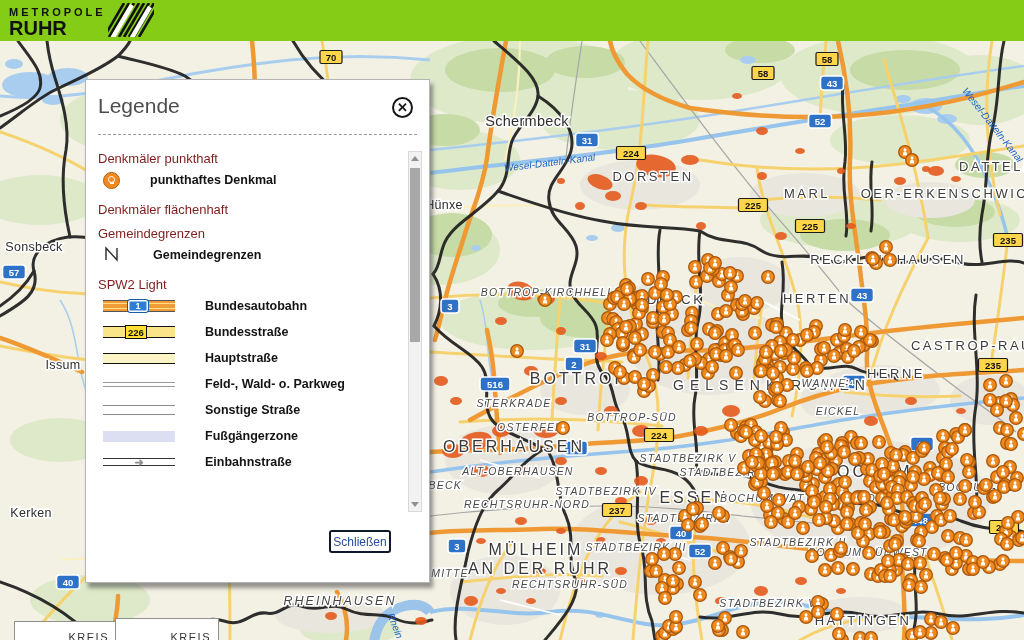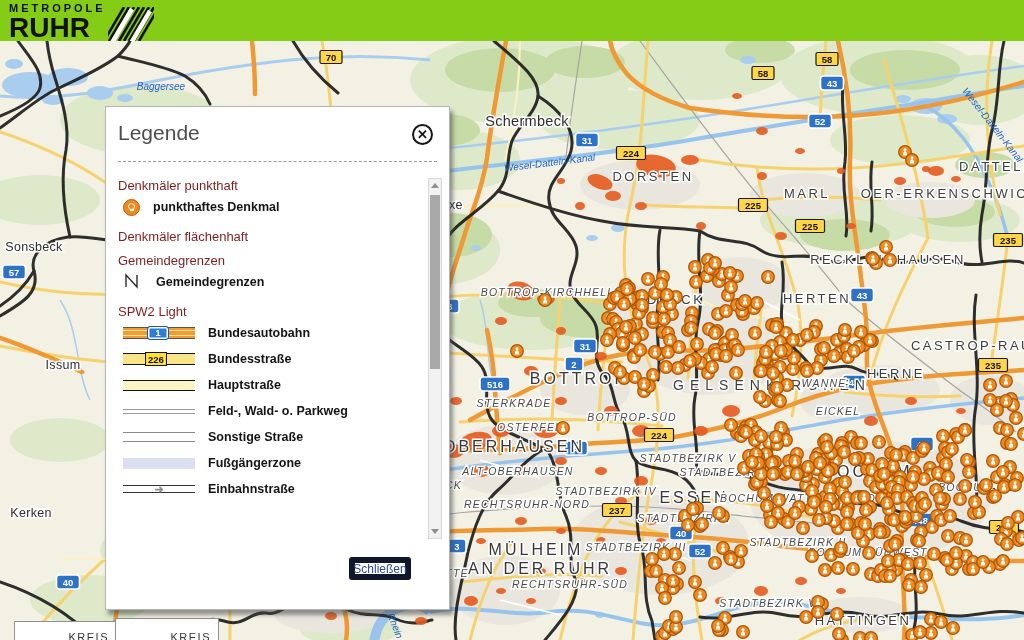--- a/index.html
+++ b/index.html
@@ -2,48 +2,48 @@
 <html><head>
 <meta charset="utf-8">
 <style>
   html,body{margin:0;padding:0;background:#fff;}
   #stage{position:relative;width:1024px;height:640px;overflow:hidden;font-family:"Liberation Sans",sans-serif;}
   
   #header{position:absolute;left:0;top:0;width:1024px;height:41px;background:#84cc16;z-index:30;padding-left:24px;}
   #logo{position:absolute;left:9px;top:3px;display:flex;align-items:flex-end;}
   #logo .words{display:flex;flex-direction:column;line-height:1;}
   #brand-top{font-size:11px;letter-spacing:3px;font-weight:bold;color:#111;}
-  #brand-bottom{font-size:28px;font-weight:bold;letter-spacing:0px;color:#111;margin-top:0px;}
+  #brand-bottom{font-size:20px;font-weight:bold;letter-spacing:0px;color:#111;margin-top:0px;}
   #logo svg{margin-left:2px;margin-bottom:1px;}
   
   #map-svg{position:absolute;left:0;top:0;z-index:1;}
   text.maplbl{paint-order:stroke;stroke:#ffffff;stroke-width:3px;fill:#3d3d3d;text-anchor:middle;}
   text.city{font-size:13px;letter-spacing:2.5px;}
   text.city-lg{font-size:16px;letter-spacing:3px;fill:#383838;}
   text.city-wide{font-size:14px;letter-spacing:6px;}
   text.town{font-size:12.5px;letter-spacing:.3px;fill:#2e2e2e;}
   text.town-lg{font-size:14.5px;letter-spacing:.3px;fill:#2e2e2e;}
   text.district{font-size:10.5px;font-style:italic;letter-spacing:1.2px;fill:#4a4a4a;}
   text.district-lg{font-size:12.5px;font-style:italic;letter-spacing:2px;fill:#474747;}
   text.water{font-size:10px;font-style:italic;fill:#1f63c4;stroke:none;paint-order:normal;text-anchor:middle;}
   text.shieldtxt{font-weight:bold;text-anchor:middle;}
   
   .kreisbox{position:absolute;background:#fff;border:1px solid #8f8f8f;z-index:5;}
   .kreisbox span{position:absolute;right:7px;bottom:-2px;font-size:11px;letter-spacing:1.5px;color:#333;}
   
-  #legend{position:absolute;left:85px;top:106px;width:343px;height:502px;background:#fff;
-          border:1px solid #b5b5b5;box-shadow:3px 5px 4px rgba(70,70,70,.55);z-index:20;margin-left:20px;}
+  #legend{position:absolute;left:85px;top:79px;width:343px;height:502px;background:#fff;
+          border:1px solid #b5b5b5;box-shadow:3px 5px 4px rgba(70,70,70,.55);z-index:20;}
   #legend-title{position:absolute;left:12px;top:14px;font-size:21px;color:#4d4d4d;}
   #legend-close{position:absolute;right:16px;top:17px;width:21px;height:21px;border:2.5px solid #161616;
           border-radius:50%;display:flex;align-items:center;justify-content:center;cursor:pointer;
           font-size:13px;font-weight:bold;color:#161616;box-sizing:border-box;line-height:1;}
   #legend-divider{position:absolute;left:12px;right:12px;top:54px;border-top:1px dashed #999;}
   #legend-items{position:absolute;left:12px;top:62px;right:30px;}
   .lgd-heading{margin:9px 0 1px 0;font-size:13px;color:#7f1d1d;}
-  .lgd-item{display:flex;align-items:center;height:26px;margin-left:5px;}
+  .lgd-item{display:flex;align-items:center;height:26px;margin-left:5px;gap:17px;}
   .lgd-label{font-size:12.5px;font-weight:bold;color:#141414;white-space:nowrap;}
   .ic{flex:0 0 auto;margin-right:13px;position:relative;display:block;}
   .ic-point{width:17px;height:17px;border-radius:50%;background:#ef8a1d;border:1.5px solid #b85c10;box-sizing:border-box;}
   .ic-point::after{content:"";position:absolute;left:4px;top:3px;width:5px;height:5px;border:1.3px solid #fff;border-radius:50%;}
   .ic-point::before{content:"";position:absolute;left:5.5px;top:9px;width:4px;height:2px;background:#fff;}
   .band{width:72px;height:12px;display:block;position:relative;box-sizing:border-box;}
   .band-auto{background:linear-gradient(to bottom,#ef9c38 0 17%,#ffe084 17% 34%,#ef9c38 34% 66%,#ffe084 66% 83%,#ef9c38 83% 100%);border-top:1px solid #555;border-bottom:1px solid #555;}
   .abadge{position:absolute;left:24px;top:-2px;width:22px;height:14px;background:#2e7ed6;border:1px solid #1b5ea8;
           box-shadow:inset 0 0 0 1.5px #fff;border-radius:3px;color:#fff;font-size:9px;font-weight:bold;
           display:flex;align-items:center;justify-content:center;box-sizing:border-box;}
@@ -57,21 +57,21 @@
   .band-zone{height:11px;background:#dcdef2;}
   .band-einbahn{height:8px;border-top:1px solid #333;border-bottom:1px solid #333;color:#8f8f8f;font-size:11px;line-height:6px;text-align:center;font-weight:bold;}
   
   #lgd-scrollbar{position:absolute;left:322px;top:71px;width:14px;height:361px;background:#f2f2f2;border:1px solid #d9d9d9;box-sizing:border-box;}
   .sb-arrow{position:absolute;left:0;width:12px;height:13px;display:flex;align-items:center;justify-content:center;}
   .sb-arrow::after{content:"";border-left:4px solid transparent;border-right:4px solid transparent;}
   #sb-up{top:0;}#sb-up::after{border-bottom:5px solid #8f8f8f;}
   #sb-down{bottom:0;}#sb-down::after{border-top:5px solid #8f8f8f;}
   #sb-thumb{position:absolute;left:1px;top:16px;width:10px;height:174px;background:#a8a8a8;}
   
-  #close-btn{position:absolute;left:243px;top:450px;width:62px;height:23px;background:#fff;border:6px solid #0f172a;
+  #close-btn{position:absolute;left:243px;top:450px;width:62px;height:23px;background:#fff;border:2px solid #0f172a;
           border-radius:3px;color:#2c4b9c;font-size:12px;font-family:"Liberation Sans",sans-serif;cursor:pointer;
           display:flex;align-items:center;justify-content:center;}
 </style>
 </head>
 <body>
 
 <div id="stage">
 
   <svg id="map-svg" width="1024" height="640" viewBox="0 0 1024 640">
     <defs>

